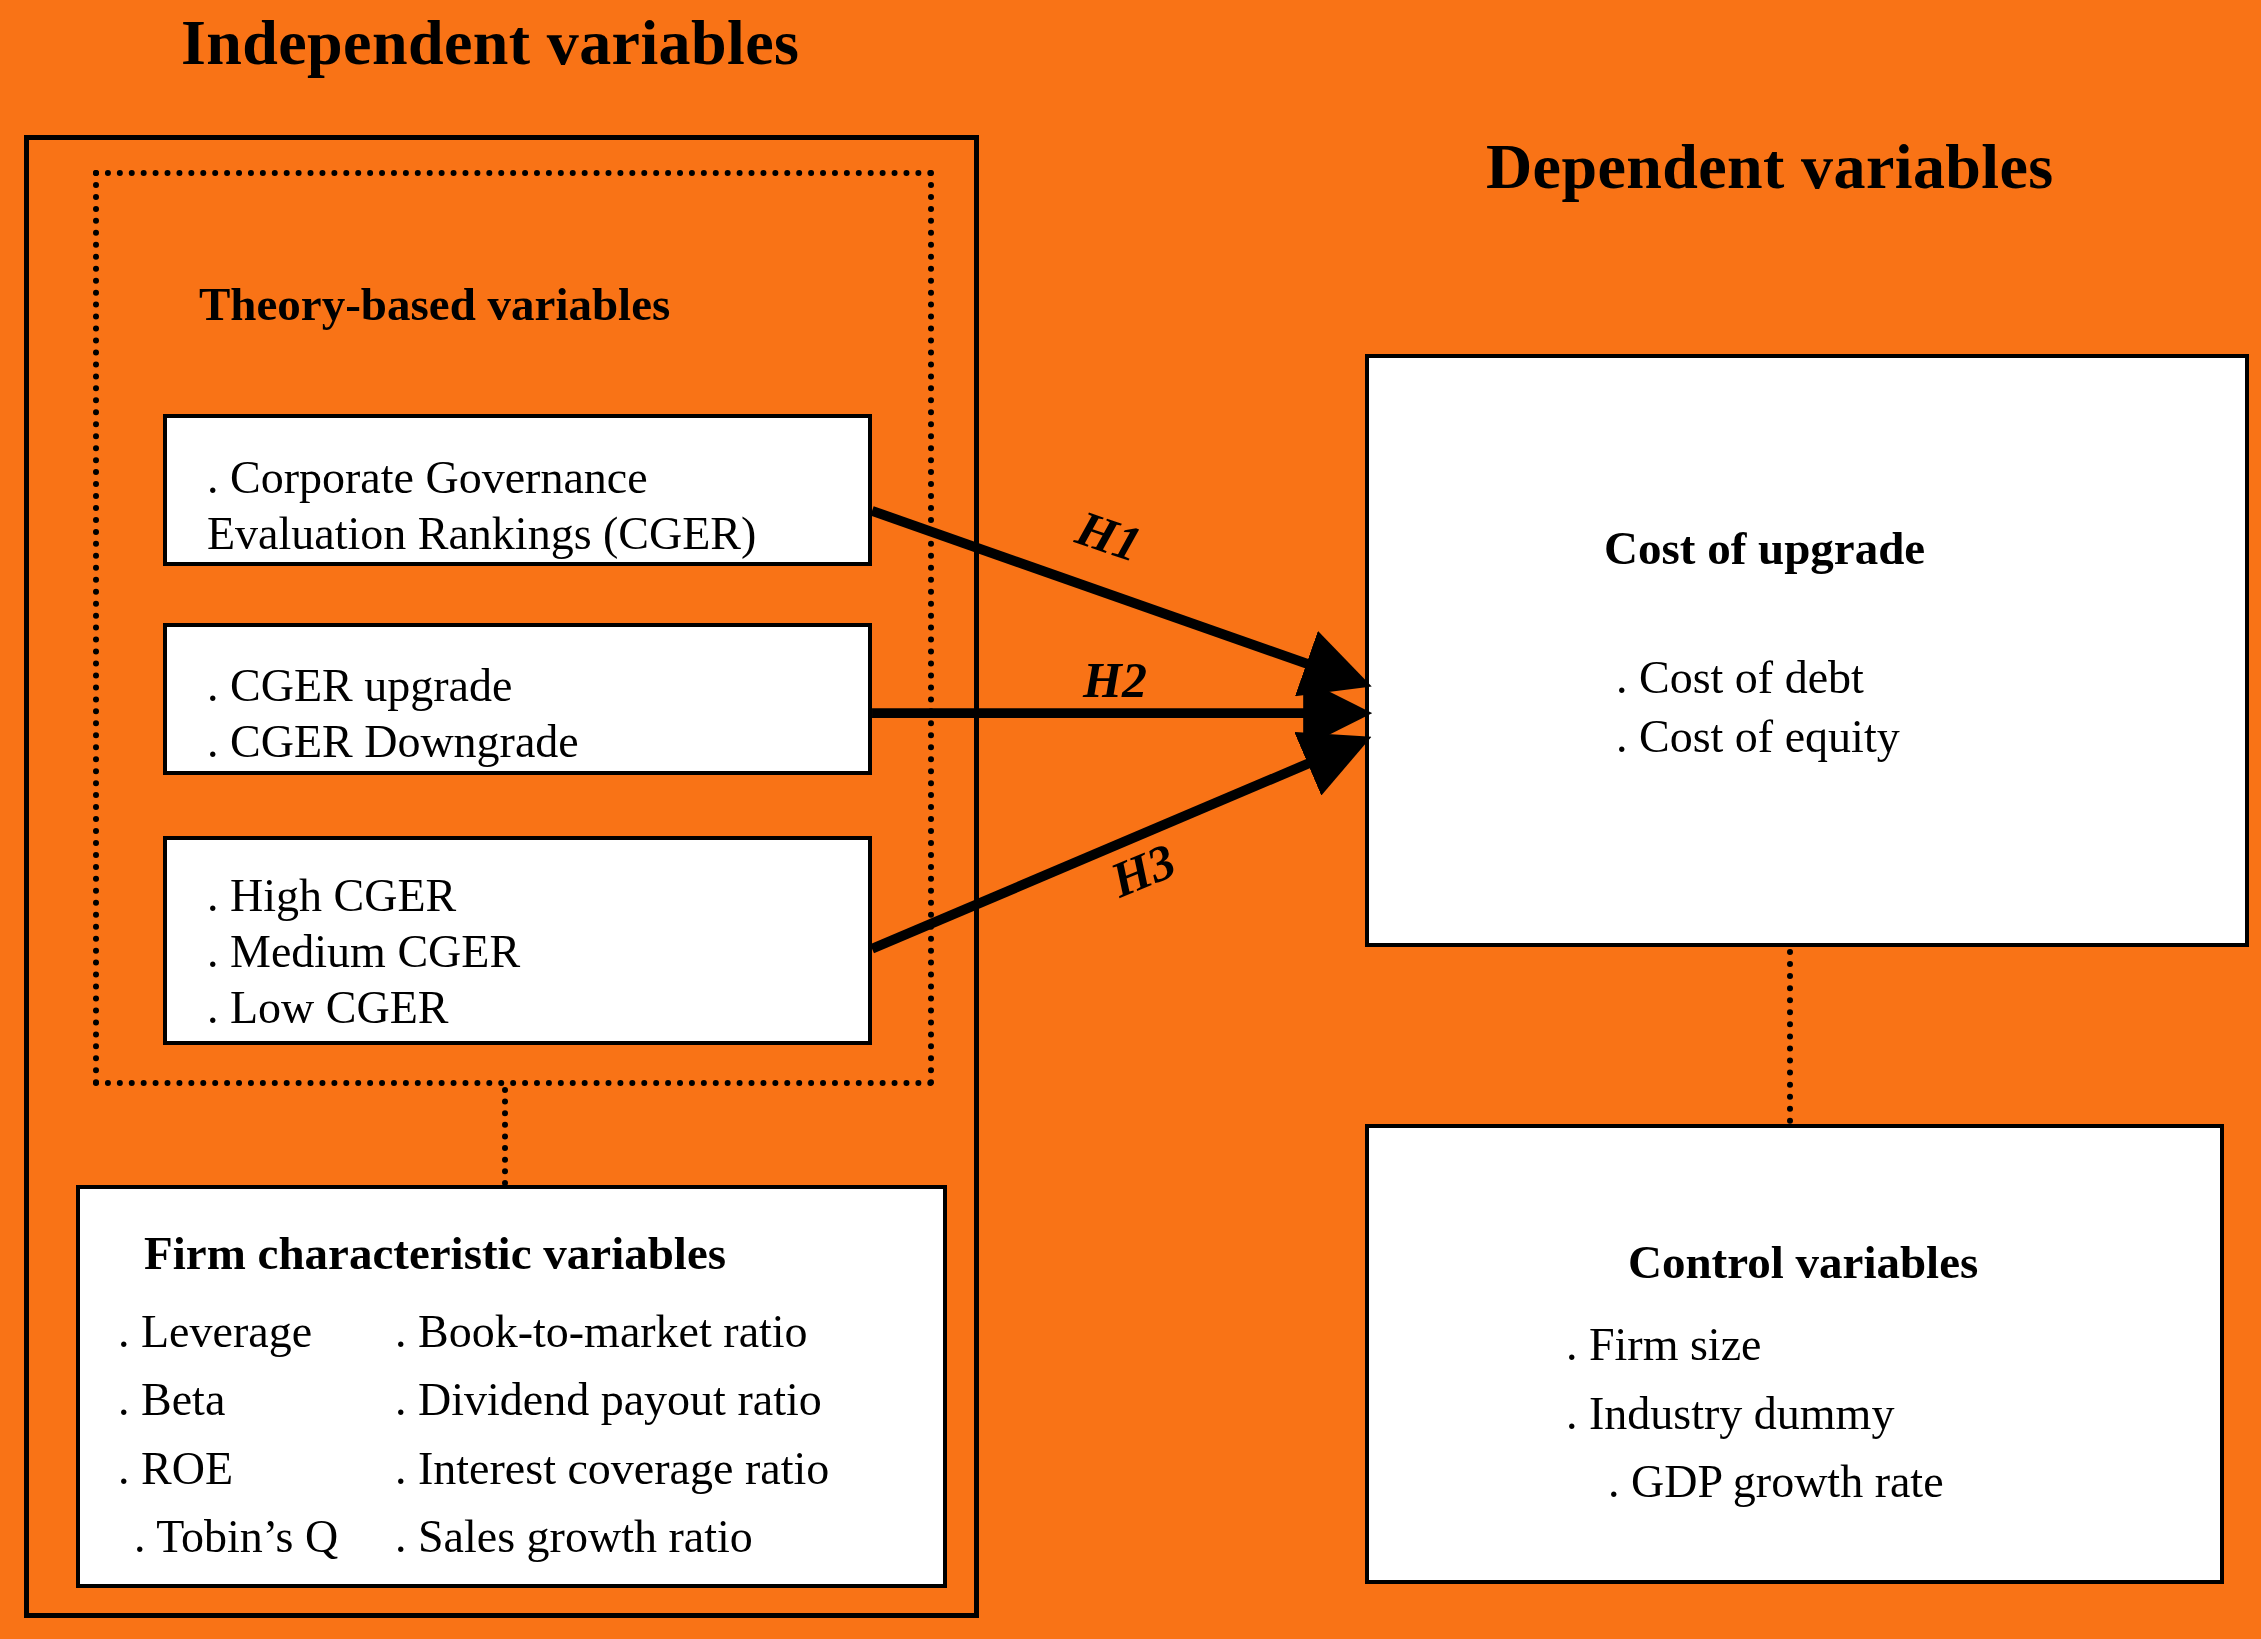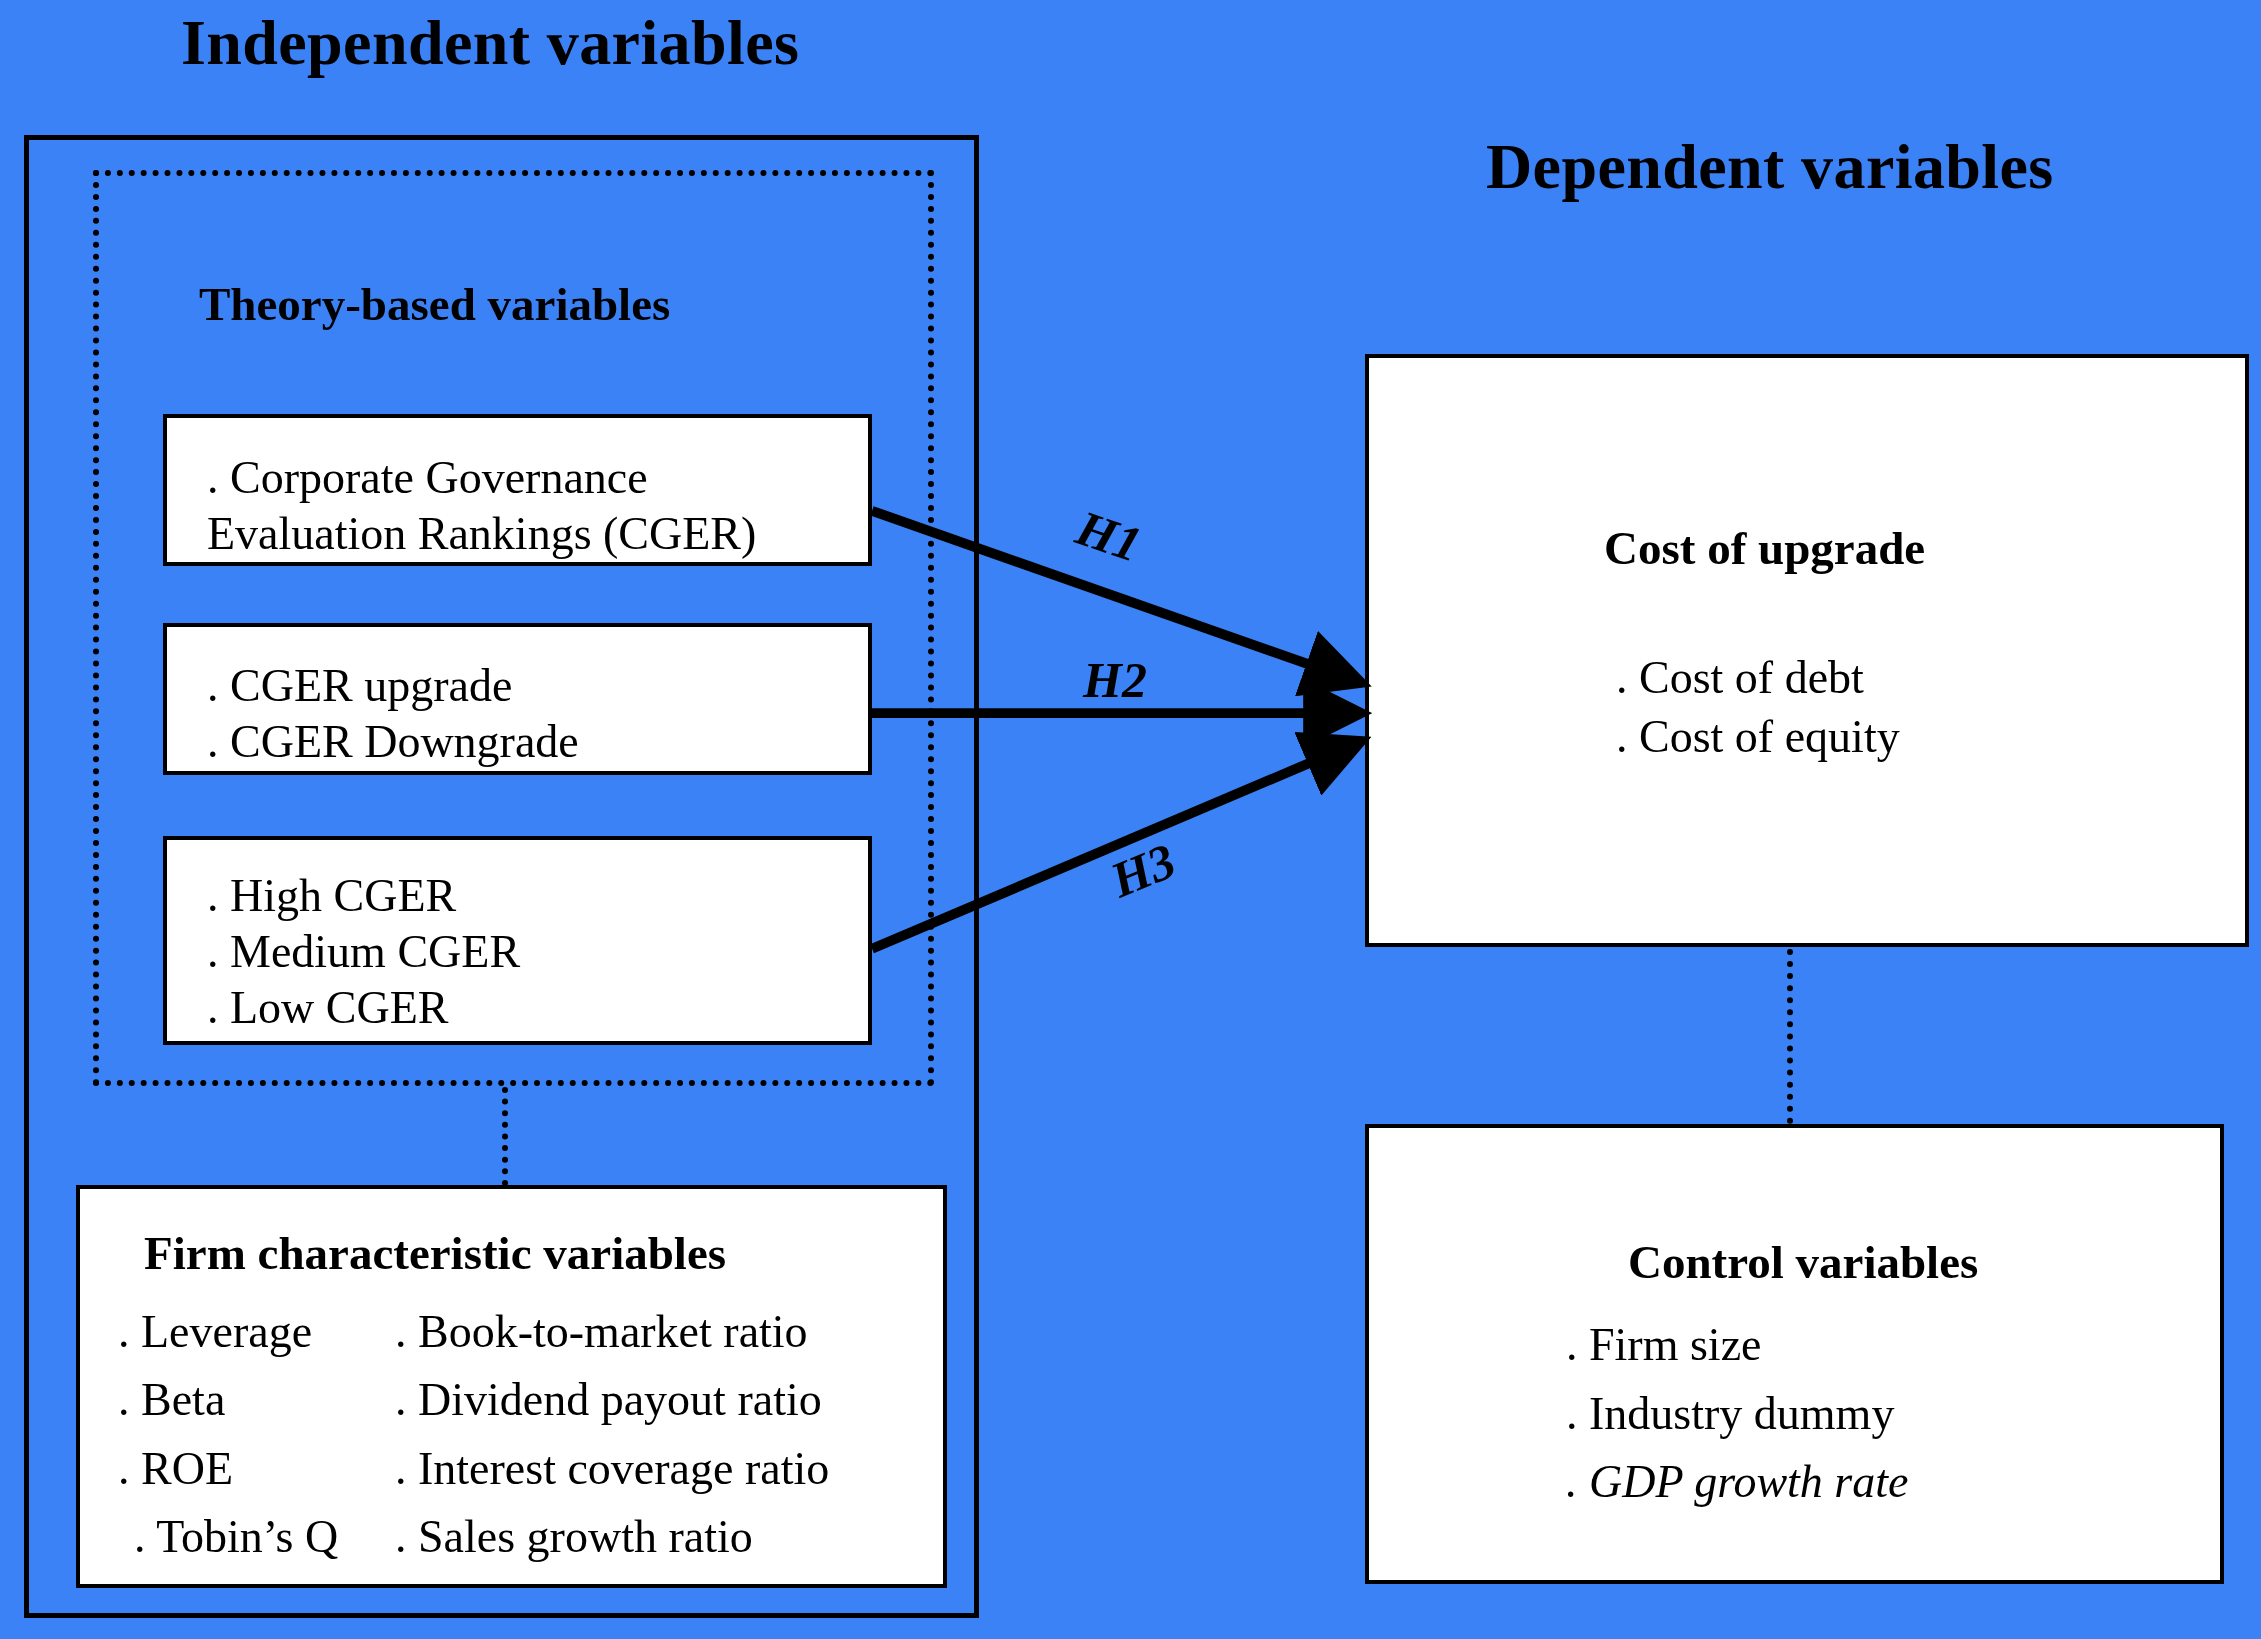--- a/index.html
+++ b/index.html
@@ -4,21 +4,21 @@
 <style>
   html, body {
     margin: 0;
     padding: 0;
     background: #ffffff;
   }
   #canvas {
     position: relative;
     width: 2261px;
     height: 1639px;
-    background: #3b82f6;
+    background: #f97316;
     font-family: "Liberation Serif", "DejaVu Serif", serif;
     color: #000000;
     overflow: hidden;
   }
 
   
   .big-title {
     position: absolute;
     font-weight: bold;
     font-size: 64px;
@@ -146,21 +146,21 @@
   <div class="box-line" style="left:1616px; top:713px;">. Cost of equity</div>
 
   <div class="dot-v" style="left:1787px; top:949px; height:175px;"></div>
 
   <div class="thin-frame" style="left:1365px; top:1124px; width:859px; height:460px;"></div>
 
   <div class="box-heading" style="left:1585px; top:1239px;margin-left:43px;">Control variables</div>
 
   <div class="box-line" style="left:1566px; top:1321px;">. Firm size</div>
   <div class="box-line" style="left:1566px; top:1390px;">. Industry dummy</div>
-  <div class="box-line" style="left:1566px; top:1458px;font-style:italic;">. GDP growth rate</div>
+  <div class="box-line" style="left:1608px; top:1458px;">. GDP growth rate</div>
 
   <svg class="arrows" viewBox="0 0 2974 2156">
     <defs>
       <marker id="ah" viewBox="0 0 12 12" refX="10" refY="6" markerWidth="7" markerHeight="7" orient="auto-start-reverse">
         <path d="M 0 0 L 12 6 L 0 12 z" fill="#000000"></path>
       </marker>
     </defs>
 
     <line x1="1147" y1="672" x2="1790" y2="898" stroke="#000000" stroke-width="13" marker-end="url(#ah)"></line>
 

